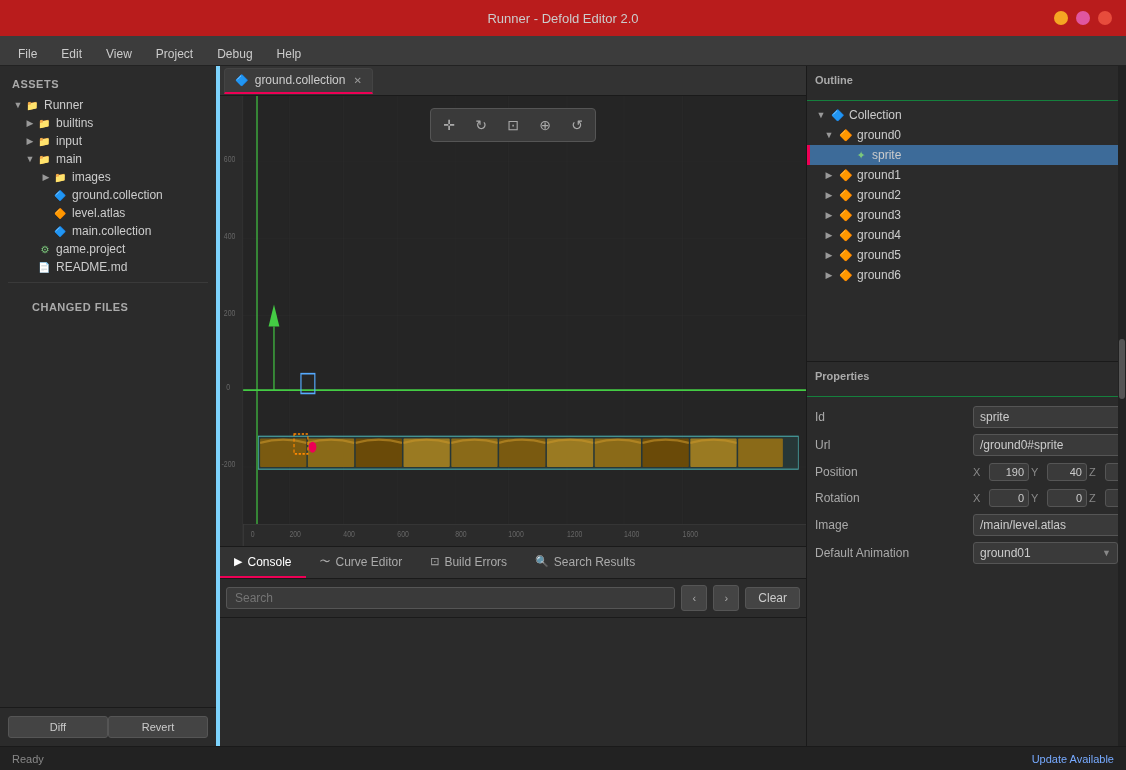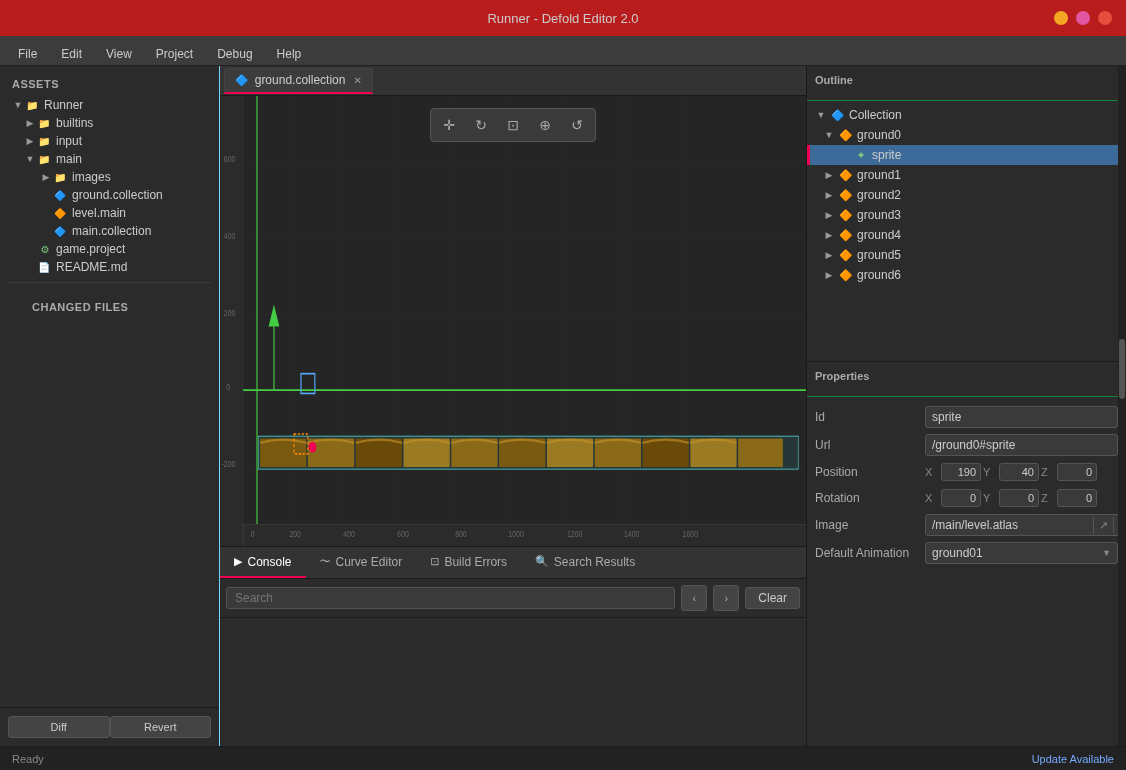--- a/index.html
+++ b/index.html
@@ -70,21 +70,21 @@
     .main-layout {
       display: flex;
       flex: 1;
       overflow: hidden;
     }
 
     
     .sidebar {
       width: 220px;
       background: #2b2b2b;
-      border-right: 1px solid #7dd3fc;
+      border-right: 4px solid #7dd3fc;
       display: flex;
       flex-direction: column;
       flex-shrink: 0;
     }
     .sidebar-section {
       padding: 8px 8px 0;
       flex-shrink: 0;
     }
     .sidebar-section-title {
       color: #aaa;
@@ -403,20 +403,21 @@
     }
     .prop-table {
       width: 100%;
       padding: 6px 8px;
     }
     .prop-row {
       display: flex;
       align-items: center;
       padding: 3px 0;
       min-height: 26px;
+      gap: 48px;
     }
     .prop-label {
       width: 110px;
       color: #aaa;
       font-size: 12px;
       flex-shrink: 0;
     }
     .prop-value-group {
       flex: 1;
       display: flex;
@@ -585,21 +586,21 @@
         <span>images</span>
       </div>
       <div class="tree-item tree-indent-2">
         <span class="tree-arrow" style="opacity:0">▶</span>
         <span class="tree-icon icon-collection">🔷</span>
         <span>ground.collection</span>
       </div>
       <div class="tree-item tree-indent-2">
         <span class="tree-arrow" style="opacity:0">▶</span>
         <span class="tree-icon icon-atlas">🔶</span>
-        <span>level.main</span>
+        <span>level.atlas</span>
       </div>
       <div class="tree-item tree-indent-2">
         <span class="tree-arrow" style="opacity:0">▶</span>
         <span class="tree-icon icon-collection">🔷</span>
         <span>main.collection</span>
       </div>
       <div class="tree-item tree-indent-1">
         <span class="tree-arrow" style="opacity:0">▶</span>
         <span class="tree-icon icon-gear">⚙</span>
         <span>game.project</span>

